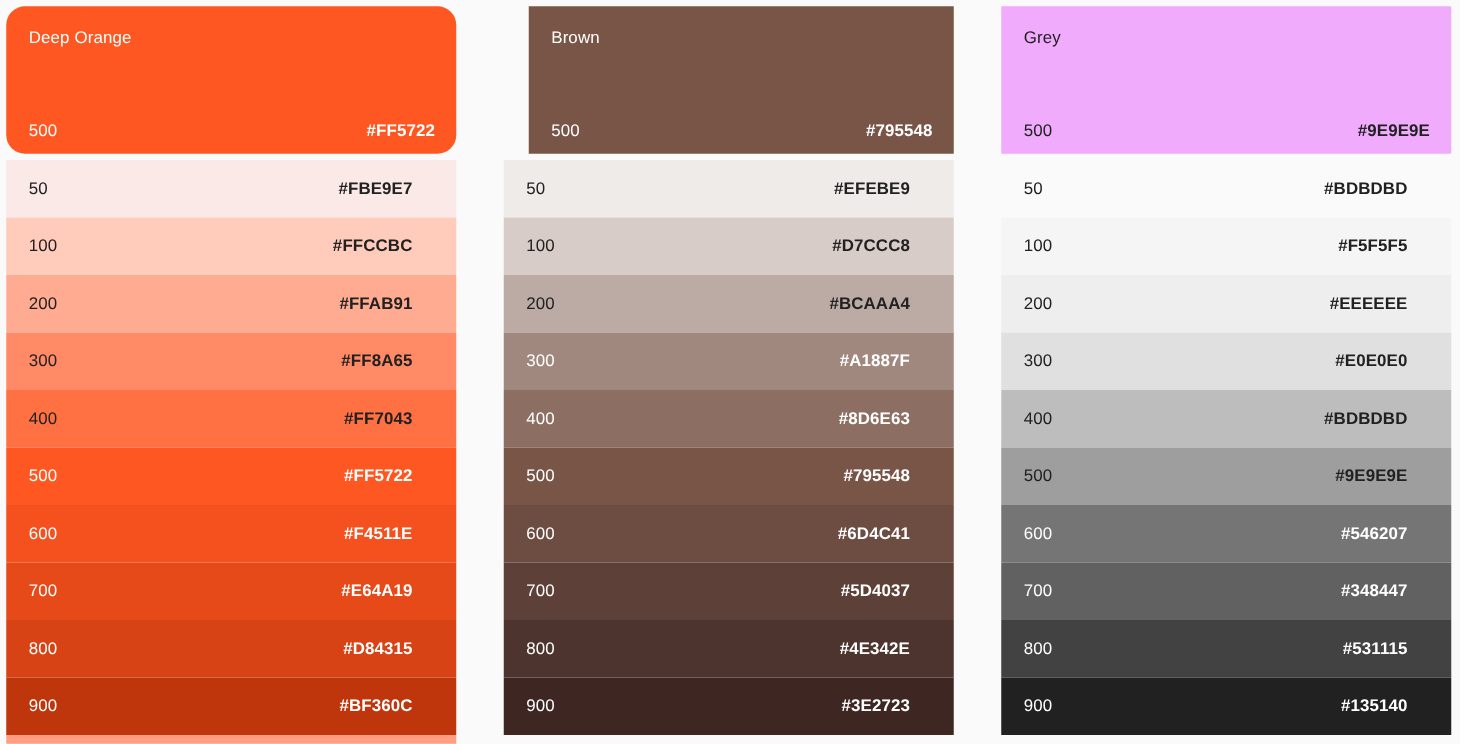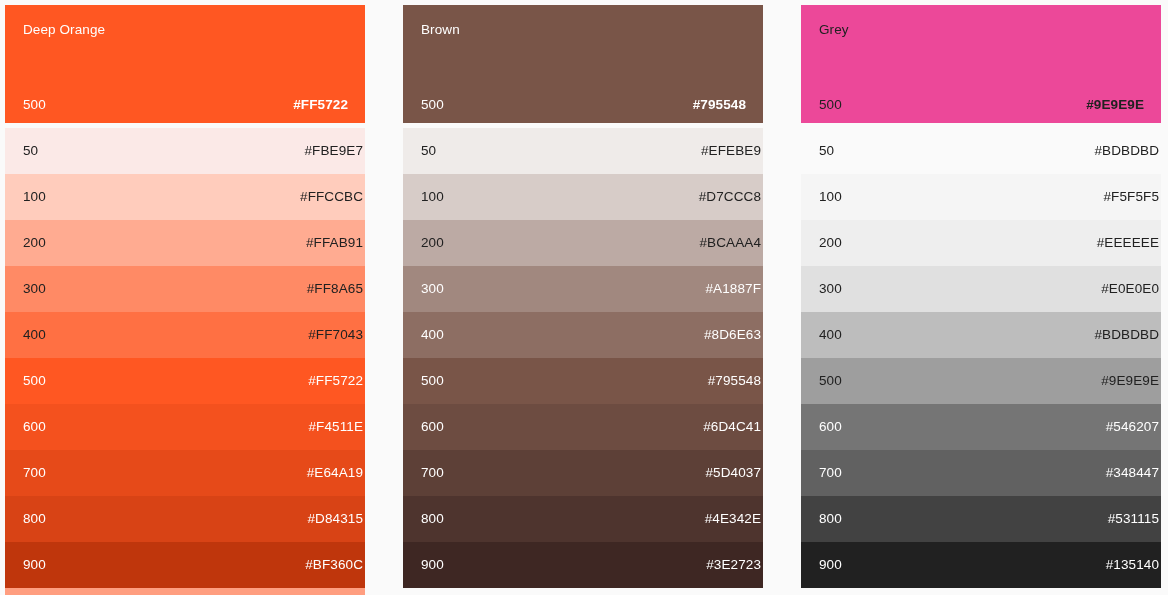--- a/index.html
+++ b/index.html
@@ -59,33 +59,33 @@
   .palette-list {
     margin-top: 5px;
   }
   .swatch-row {
     position: relative;
     height: 46px;
     box-sizing: border-box;
     display: flex;
     align-items: center;
     justify-content: space-between;
-    padding: 0 2px 0 18px;
+    padding: 0 35px 0 18px;
     font-size: 13.5px;
     line-height: 16px;
   }
   .swatch-name { font-weight: normal; letter-spacing: 0.1px; }
-  .swatch-hex  { font-weight: normal; letter-spacing: 0.1px; }
+  .swatch-hex  { font-weight: bold; letter-spacing: 0.1px; }
 </style>
 </head>
 <body>
 
 <div id="palette-board" style="background: rgb(250, 250, 250);">
     <div class="palette-column col-0">
-      <div class="palette-header" style="background: rgb(255, 87, 34); color: rgb(255, 255, 255);">
+      <div class="palette-header" style="background: rgb(255, 87, 34); color: rgb(255, 255, 255); border-radius: 15px;">
         <div class="palette-title">Deep Orange</div>
         <div class="palette-header-footer">
           <span class="swatch-name">500</span>
           <span class="swatch-hex">#FF5722</span>
         </div>
       </div>
       <div class="palette-list">
         <div class="swatch-row" style="background: rgb(251, 233, 231); color: rgb(33, 33, 33);">
           <span class="swatch-name">50</span>
           <span class="swatch-hex">#FBE9E7</span>
@@ -123,21 +123,21 @@
           <span class="swatch-hex">#D84315</span>
         </div>
         <div class="swatch-row" style="background: rgb(191, 54, 12); color: rgb(255, 255, 255);">
           <span class="swatch-name">900</span>
           <span class="swatch-hex">#BF360C</span>
         </div>
         <div class="swatch-row" style="background: rgb(255, 158, 128); color: rgb(33, 33, 33);"></div>
       </div>
     </div>
     <div class="palette-column col-1">
-      <div class="palette-header" style="background: rgb(121, 85, 72); color: rgb(255, 255, 255);">
+      <div class="palette-header" style="background: rgb(121, 85, 72); color: rgb(255, 255, 255); margin-left: 20px;">
         <div class="palette-title">Brown</div>
         <div class="palette-header-footer">
           <span class="swatch-name">500</span>
           <span class="swatch-hex">#795548</span>
         </div>
       </div>
       <div class="palette-list">
         <div class="swatch-row" style="background: rgb(239, 235, 233); color: rgb(33, 33, 33);">
           <span class="swatch-name">50</span>
           <span class="swatch-hex">#EFEBE9</span>
@@ -174,21 +174,21 @@
           <span class="swatch-name">800</span>
           <span class="swatch-hex">#4E342E</span>
         </div>
         <div class="swatch-row" style="background: rgb(62, 39, 35); color: rgb(255, 255, 255);">
           <span class="swatch-name">900</span>
           <span class="swatch-hex">#3E2723</span>
         </div>
       </div>
     </div>
     <div class="palette-column col-2">
-      <div class="palette-header" style="background: #ec4899; color: rgb(33, 33, 33);">
+      <div class="palette-header" style="background: #f0abfc; color: rgb(33, 33, 33);">
         <div class="palette-title">Grey</div>
         <div class="palette-header-footer">
           <span class="swatch-name">500</span>
           <span class="swatch-hex">#9E9E9E</span>
         </div>
       </div>
       <div class="palette-list">
         <div class="swatch-row" style="background: rgb(250, 250, 250); color: rgb(33, 33, 33);">
           <span class="swatch-name">50</span>
           <span class="swatch-hex">#BDBDBD</span>

